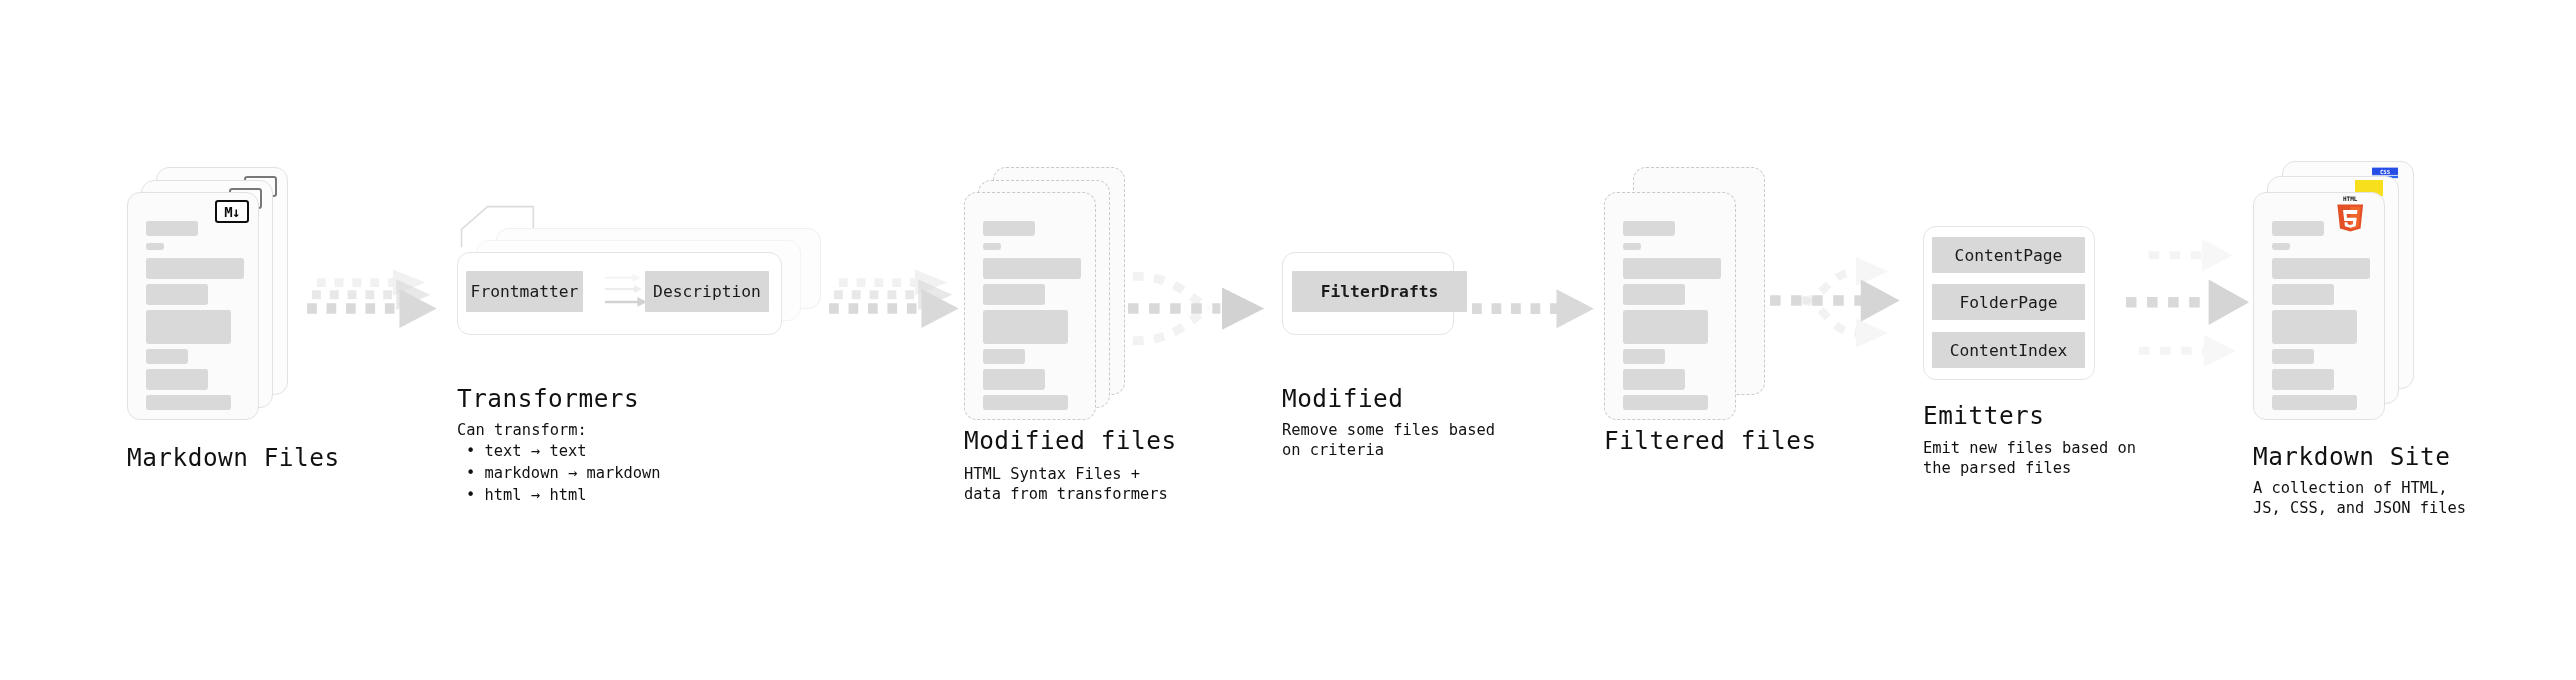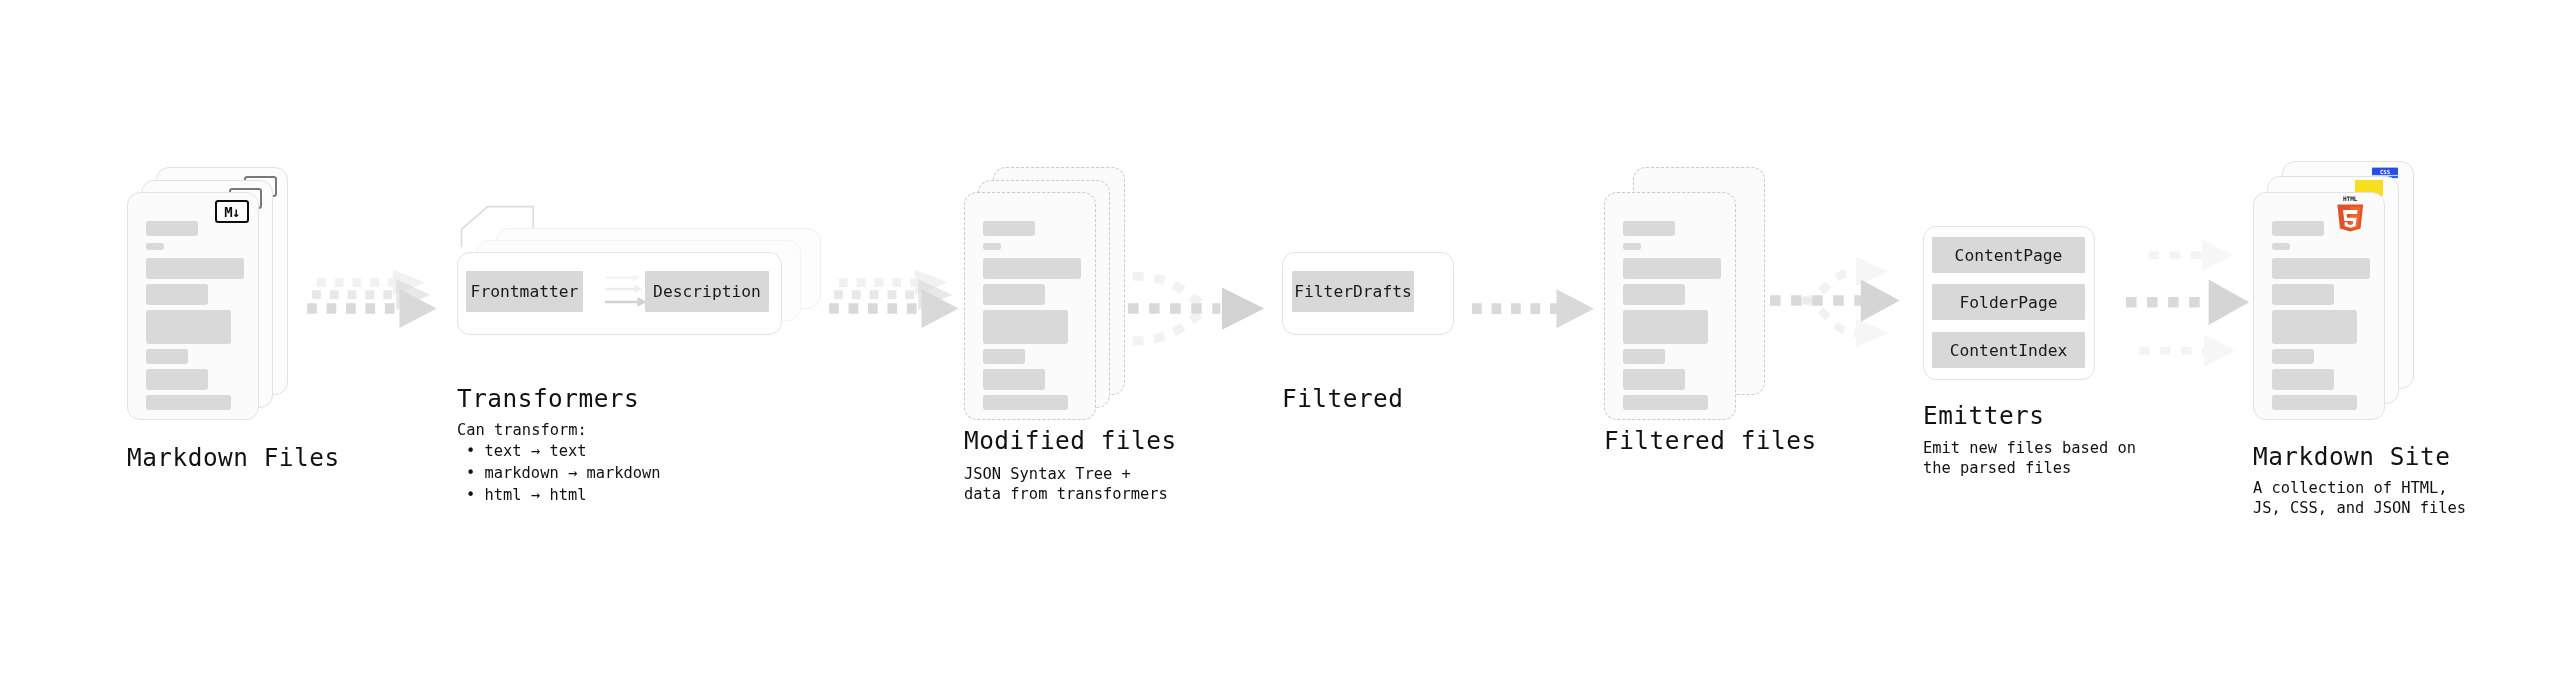--- a/index.html
+++ b/index.html
@@ -171,40 +171,42 @@
     <div class="bar" style="left:18px;top:50px;width:18px;height:6.5px;"></div>
     <div class="bar" style="left:18px;top:65px;width:98px;height:21px;"></div>
     <div class="bar" style="left:18px;top:91px;width:62px;height:21px;"></div>
     <div class="bar" style="left:18px;top:117px;width:85px;height:34px;"></div>
     <div class="bar" style="left:18px;top:156px;width:42px;height:15.4px;"></div>
     <div class="bar" style="left:18px;top:176px;width:62px;height:21px;"></div>
     <div class="bar" style="left:18px;top:202px;width:85px;height:15.4px;"></div>
   </div>
 
   <div class="title" style="left:964px;top:426px;">Modified files</div>
-  <div class="sub" style="left:964px;top:465px;">JSON Syntax Tree +
+  <div class="sub" style="left:964px;top:465px;">HTML Syntax Files +
 data from transformers</div>
 
   <svg class="abs" style="left:1128px;top:258px;" width="154" height="106" viewBox="0 0 190 130">
     <g opacity="0.45">
       <path d="M 6 22 C 60 22 74 48 100 62" fill="none" stroke="#e2e2e2" stroke-width="11" stroke-dasharray="13 13"></path>
     </g>
     <g opacity="0.45">
       <path d="M 6 102 C 60 102 74 76 100 62" fill="none" stroke="#e2e2e2" stroke-width="11" stroke-dasharray="13 13"></path>
     </g>
     <g opacity="1">
       <line x1="0" y1="62" x2="114" y2="62" stroke="#d9d9d9" stroke-width="13" stroke-dasharray="13 13"></line>
       <polygon points="116,36 168,62 116,88" fill="#d2d2d2"></polygon>
     </g>
   </svg>
 
   <div class="pbox" style="left:1282px;top:252px;width:172px;height:83px;"></div>
-  <div class="chip" style="left:1292px;top:271px;width:122px;height:41px;">FilterDrafts</div>
-
-  <div class="title" style="left:1282px;top:384px;">Filtered</div>
+  <div class="chip" style="left:1292px;top:271px;width:175px;height:41px;font-weight:bold;">FilterDrafts</div>
+
+  <div class="title" style="left:1282px;top:384px;">Modified</div>
+  <div class="sub" style="left:1282px;top:421px;">Remove some files based
+on criteria</div>
 
   <svg class="abs" style="left:1472px;top:289px;" width="130" height="49" viewBox="0 0 160 60">
     <line x1="0" y1="24" x2="106" y2="24" stroke="#d9d9d9" stroke-width="13" stroke-dasharray="12 12"></line>
     <polygon points="104,0 150,24 104,48" fill="#d9d9d9"></polygon>
   </svg>
 
   <div class="doc dashed" style="left:1633px;top:167px;width:132px;height:228px;"></div>
   <div class="doc dashed" style="left:1604px;top:192px;width:132px;height:228px;">
     <div class="bar" style="left:18px;top:28px;width:52px;height:15.4px;"></div>
     <div class="bar" style="left:18px;top:50px;width:18px;height:6.5px;"></div>

